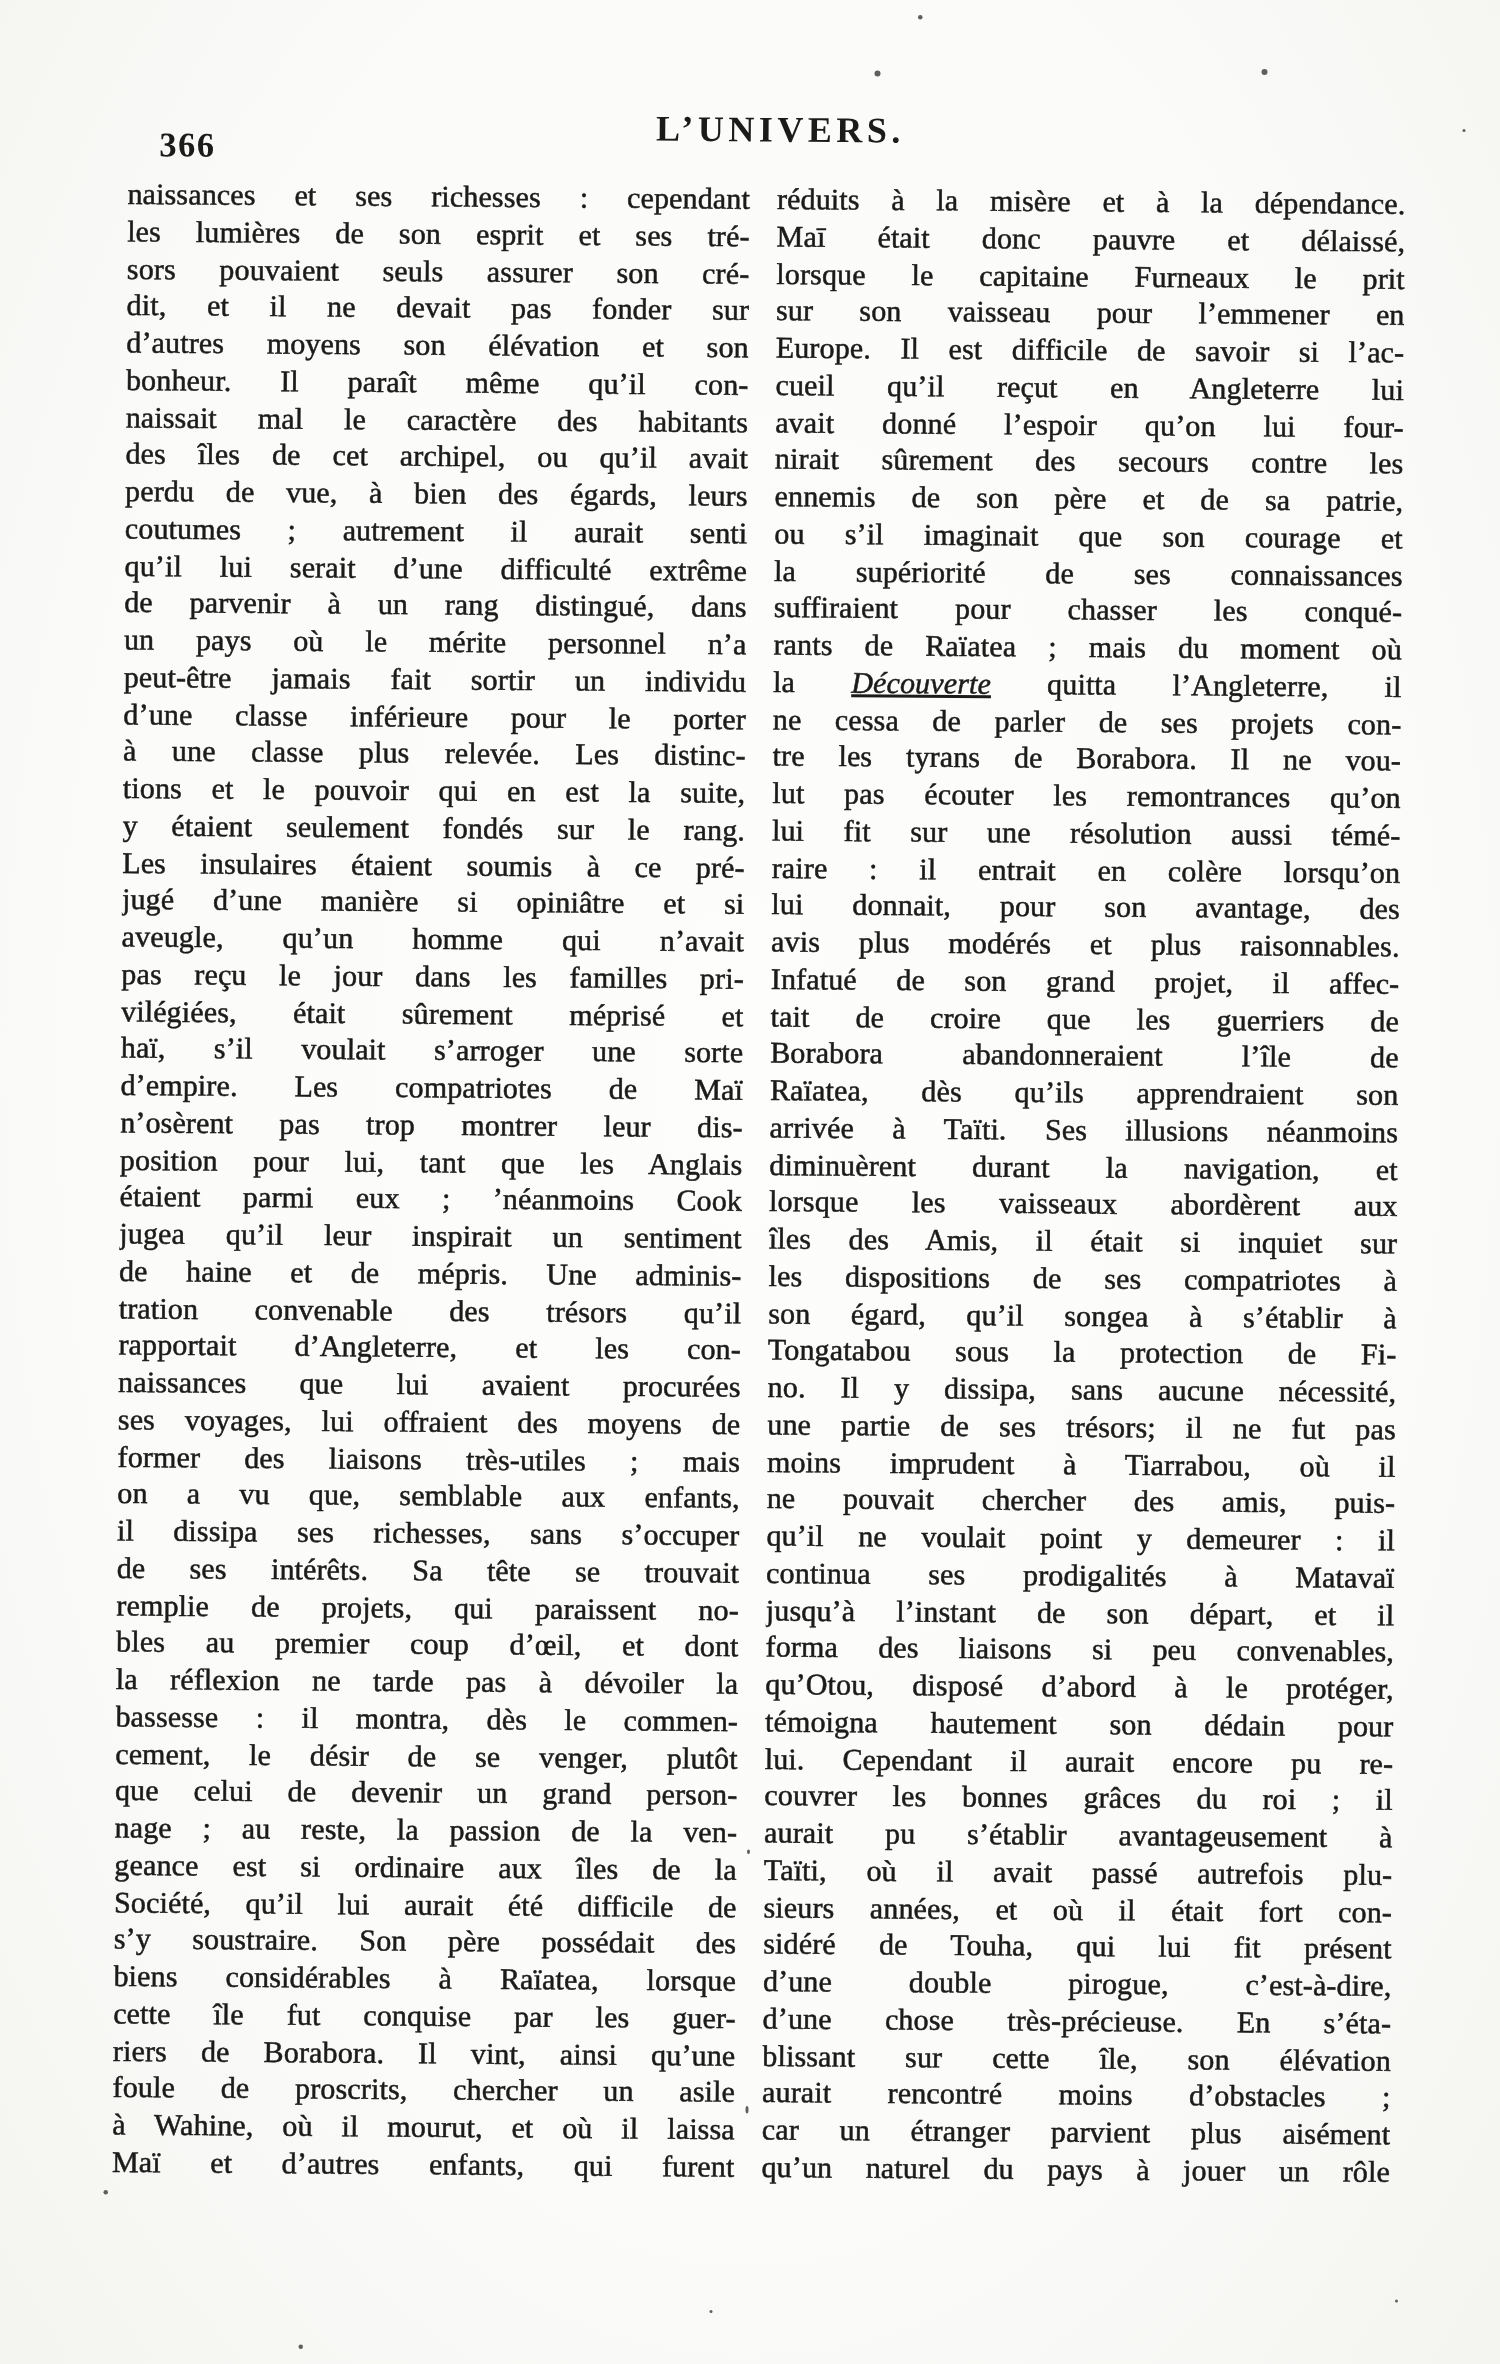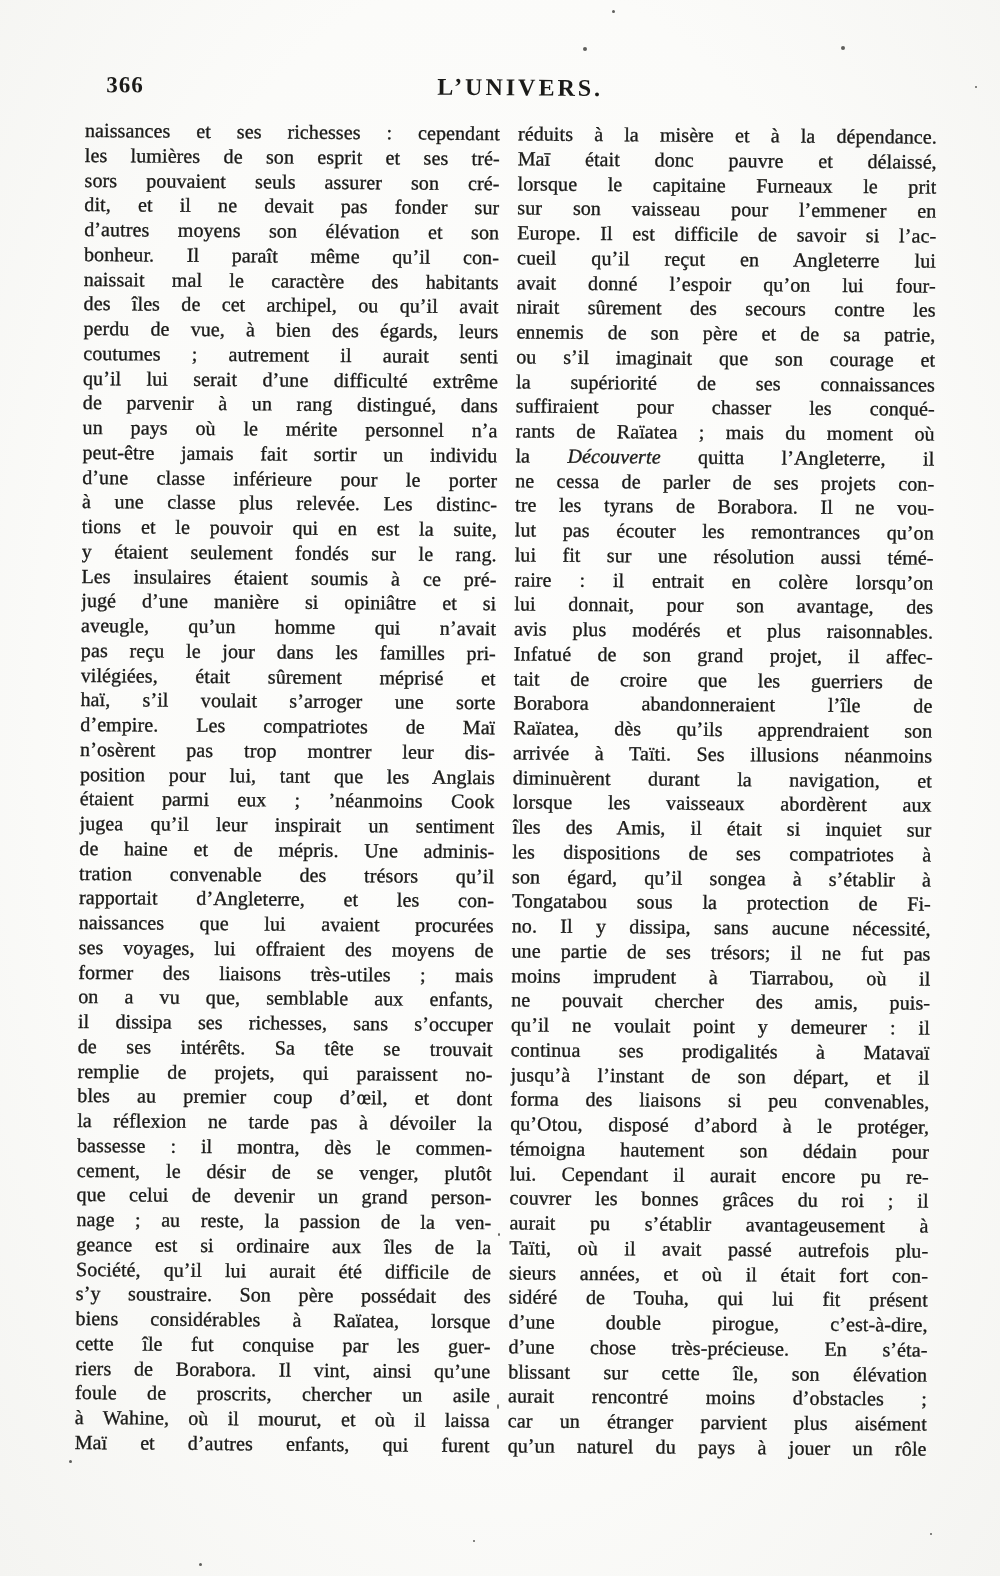--- a/index.html
+++ b/index.html
@@ -9,21 +9,21 @@
       radial-gradient(ellipse at 50% 45%, #fdfdfc 0%, #fbfbf9 60%, #f4f4f1 100%);
     font-family:"Liberation Serif", serif;
     color:var(--ink,#1b1b19);
   }
   .sheet{
     position:absolute;inset:0;
     transform:rotate(0.45deg);
     transform-origin:90px 130px;
   }
   .pagenum{
-    position:absolute;left:106px;top:72px;
+    position:absolute;left:106px;top:84px;
     font-size:23px;font-weight:bold;letter-spacing:1px;
   }
   .runtitle{
     position:absolute;left:437px;top:71px;
     font-size:24px;font-weight:bold;letter-spacing:3px;
   }
   .columns{
     position:absolute;left:85px;top:118px;width:852px;
     display:flex;gap:18px;
   }
@@ -31,21 +31,21 @@
   .col-left{width:415px;}
   .col-right{width:419px;}
   .line{
     font-size:20px;
     line-height:24.75px;height:24.75px;overflow:hidden;
     text-align:justify;
     -webkit-text-stroke:0.35px currentColor;
     letter-spacing:0.1px;
   }
   .line::after{content:"";display:inline-block;width:100%;height:0;}
-  .line i{font-style:italic;}
+  .line i{font-style:italic;text-decoration:underline;}
   .speck{
     position:absolute;background:#2b2b28;border-radius:50%;opacity:.75;
   }
 </style>
 </head>
 <body style="--ink: #1b1b19;">
 
 <div class="sheet">
   <span class="pagenum">366</span>
   <span class="runtitle">L’UNIVERS.</span>

